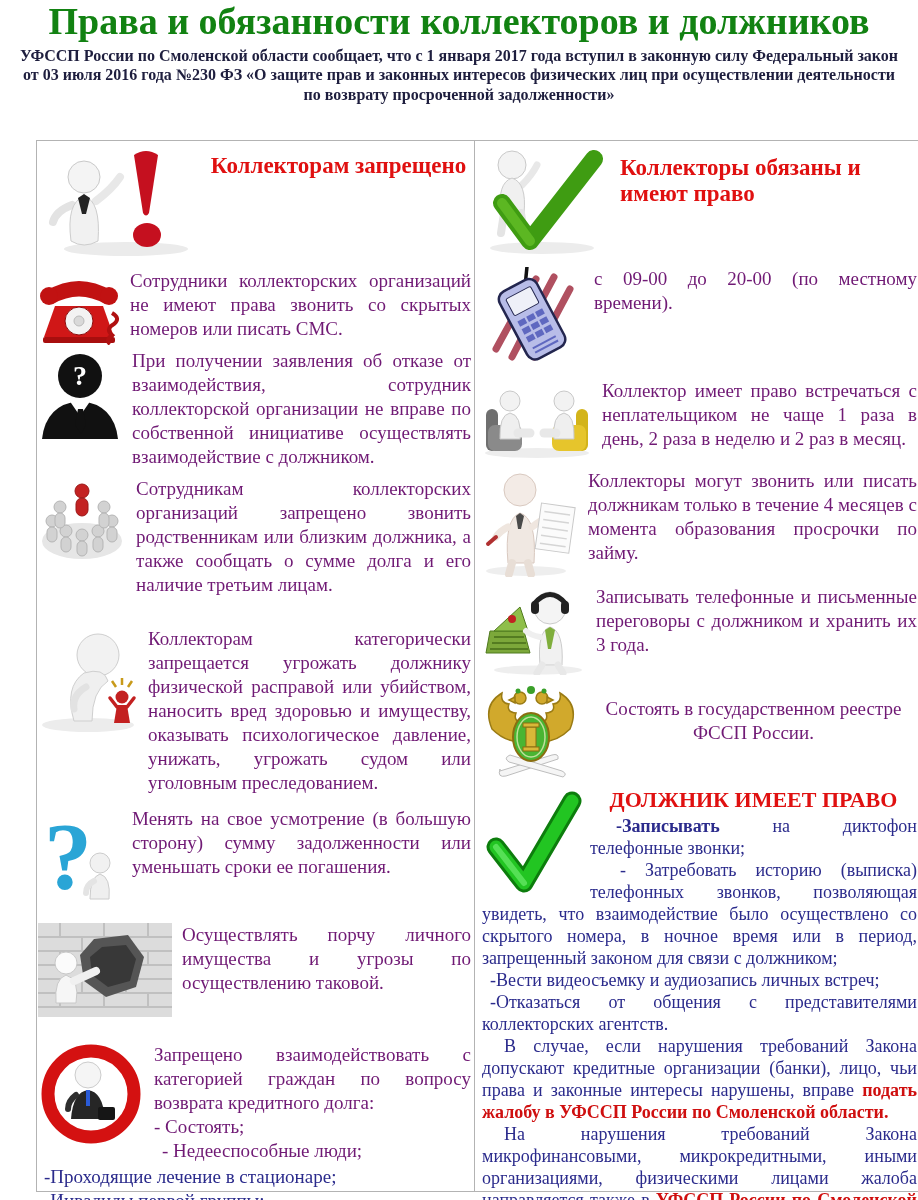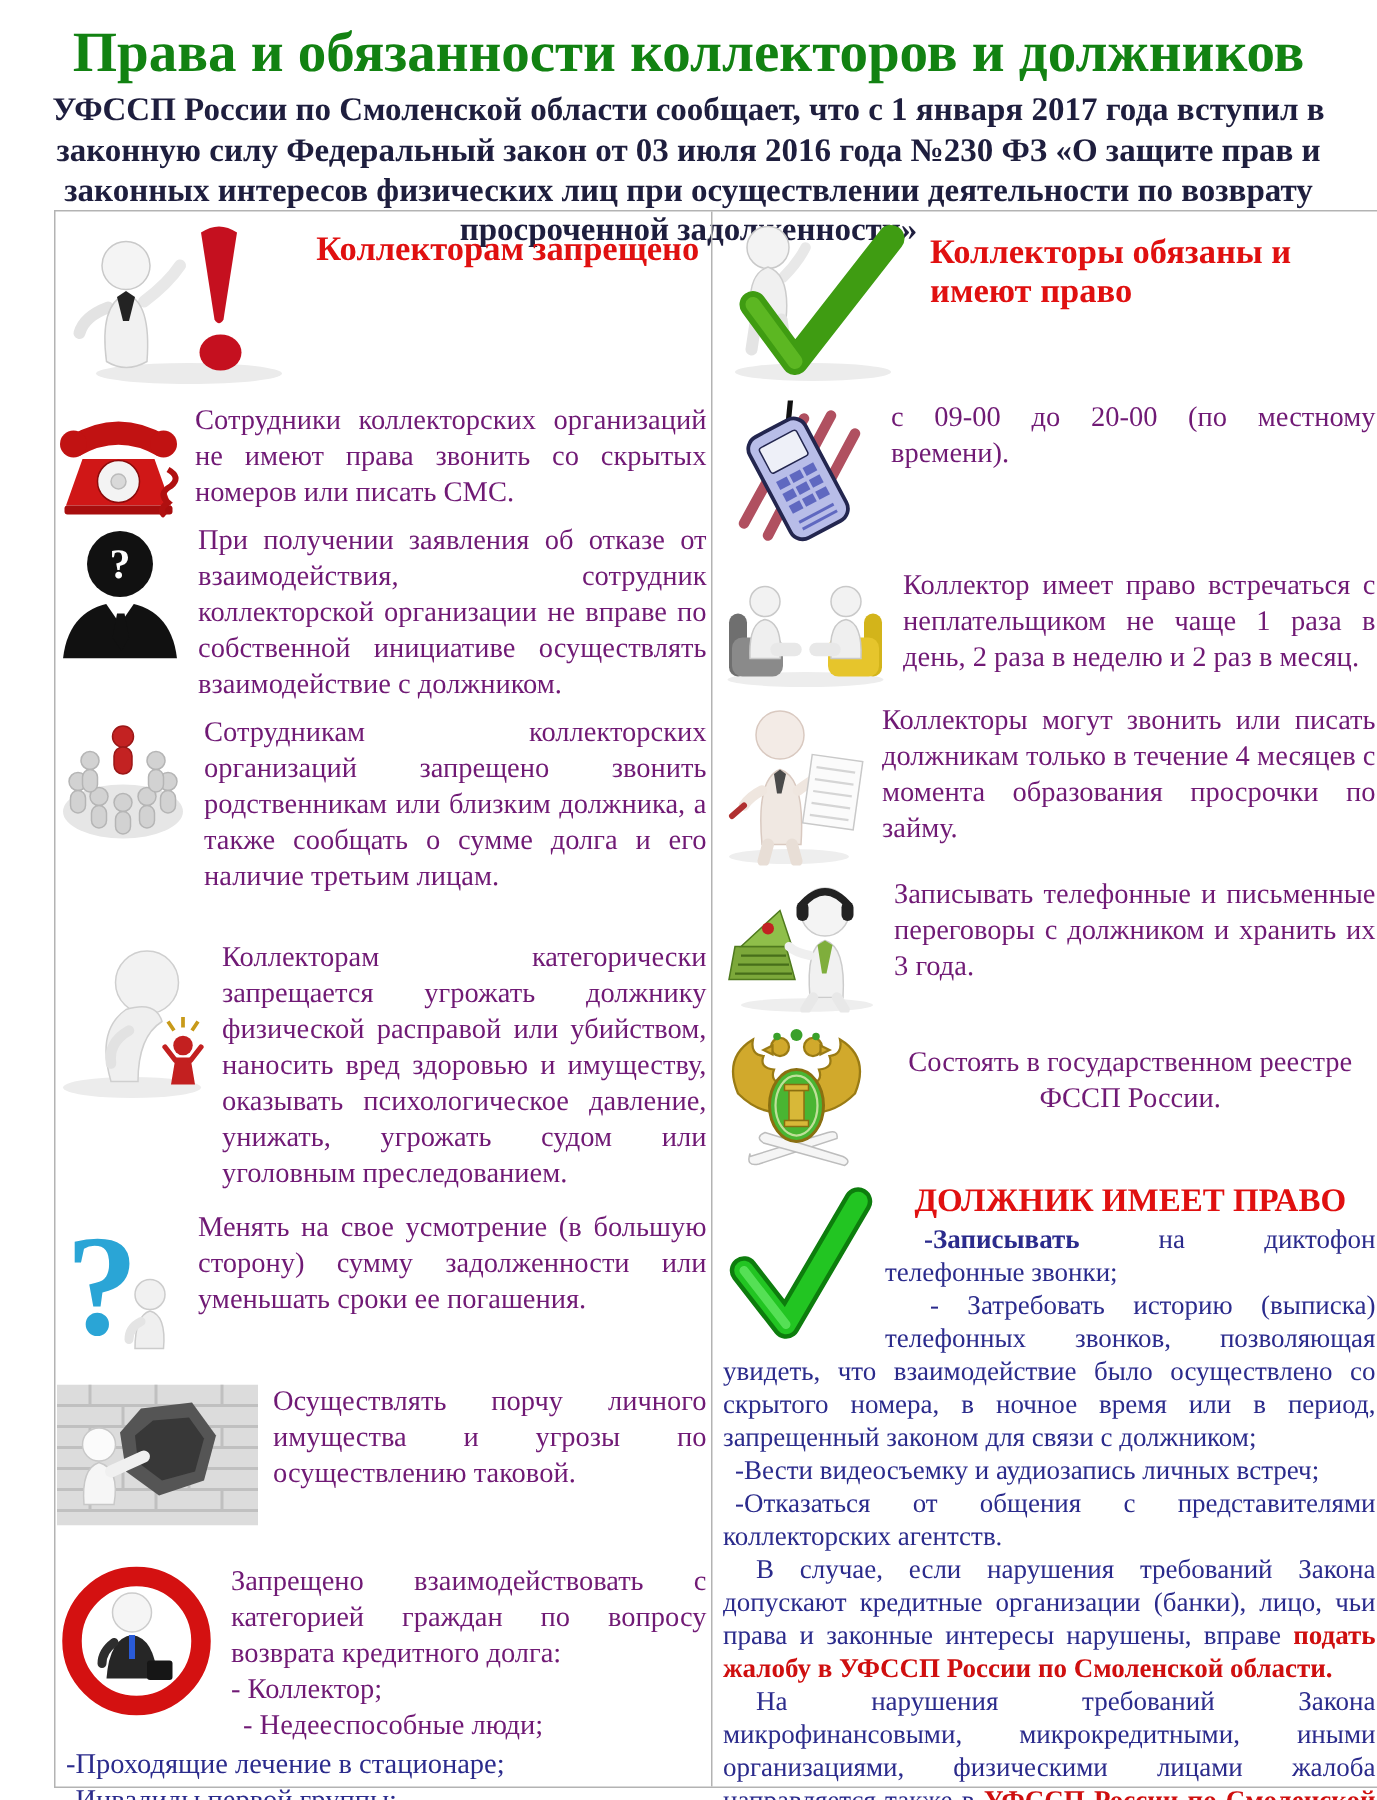--- a/index.html
+++ b/index.html
@@ -1,21 +1,21 @@
 <!DOCTYPE html>
 <html><head>
 <meta charset="utf-8">
 <style>
   html,body{margin:0;padding:0;background:#fff;}
   .page{position:relative;width:918px;height:1200px;background:#fff;overflow:hidden;
         font-family:"Liberation Serif","DejaVu Serif",serif;}
   
-  .hdr{text-align:center;padding-top:16px;}
+  .hdr{text-align:center;padding-top:2px;}
   .title{color:#128212;font-size:38px;font-weight:bold;line-height:1.05;margin:0 8px;}
-  .subtitle{color:#1e1e3e;font-weight:bold;font-size:22px;line-height:1.22;
+  .subtitle{color:#1e1e3e;font-weight:bold;font-size:16px;line-height:1.22;
             width:888px;margin:4px auto 0;text-align:center;}
   
   .board{position:absolute;top:140px;left:36px;width:904px;height:1052px;
          border:1px solid #b3b3b3;border-right:none;display:flex;box-sizing:border-box;}
   .col{box-sizing:border-box;border-right:1px solid #b3b3b3;}
   .col-left{width:438px;padding:6px 3px 0 1px;}
   .col-right{width:448px;padding:6px 5px 0 7px;}
   .sec-head{color:#e01010;font-weight:bold;font-size:23px;line-height:1.12;}
   .body-txt{color:#701a75;font-size:19px;line-height:24px;text-align:justify;}
   .item{display:flex;align-items:flex-start;}
@@ -190,21 +190,21 @@
             <circle cx="53" cy="51" r="43" fill="none" stroke="#d41111" stroke-width="13"></circle>
             <circle cx="50" cy="32" r="13" fill="#f5f5f5" stroke="#ccc"></circle>
             <path d="M33,76 Q35,49 50,47 Q65,49 67,76 Z" fill="#262626"></path>
             <path d="M50,47 l0,16" stroke="#2a5bd7" stroke-width="4"></path>
             <rect x="60" y="64" width="17" height="13" rx="2" fill="#161616"></rect>
             <path d="M38,52 q-8,6 -8,14" stroke="#2e2e2e" stroke-width="6" fill="none" stroke-linecap="round"></path>
           </svg>
         </span>
         <div class="txt body-txt">
           <span>Запрещено взаимодействовать с категорией граждан по вопросу возврата кредитного долга:</span>
-          <span style="display:block">- Коллектор;</span>
+          <span style="display:block">- Состоять;</span>
           <span style="display:block;text-indent:8px">- Недееспособные люди;</span>
         </div>
       </div>
 
       <div class="fullline" style="margin-top:2px;padding-left:6px">-Проходящие лечение в стационаре;</div>
       <div class="fullline" style="padding-left:6px">-Инвалиды первой группы;</div>
 
     </div>
 
     <div class="col col-right">

